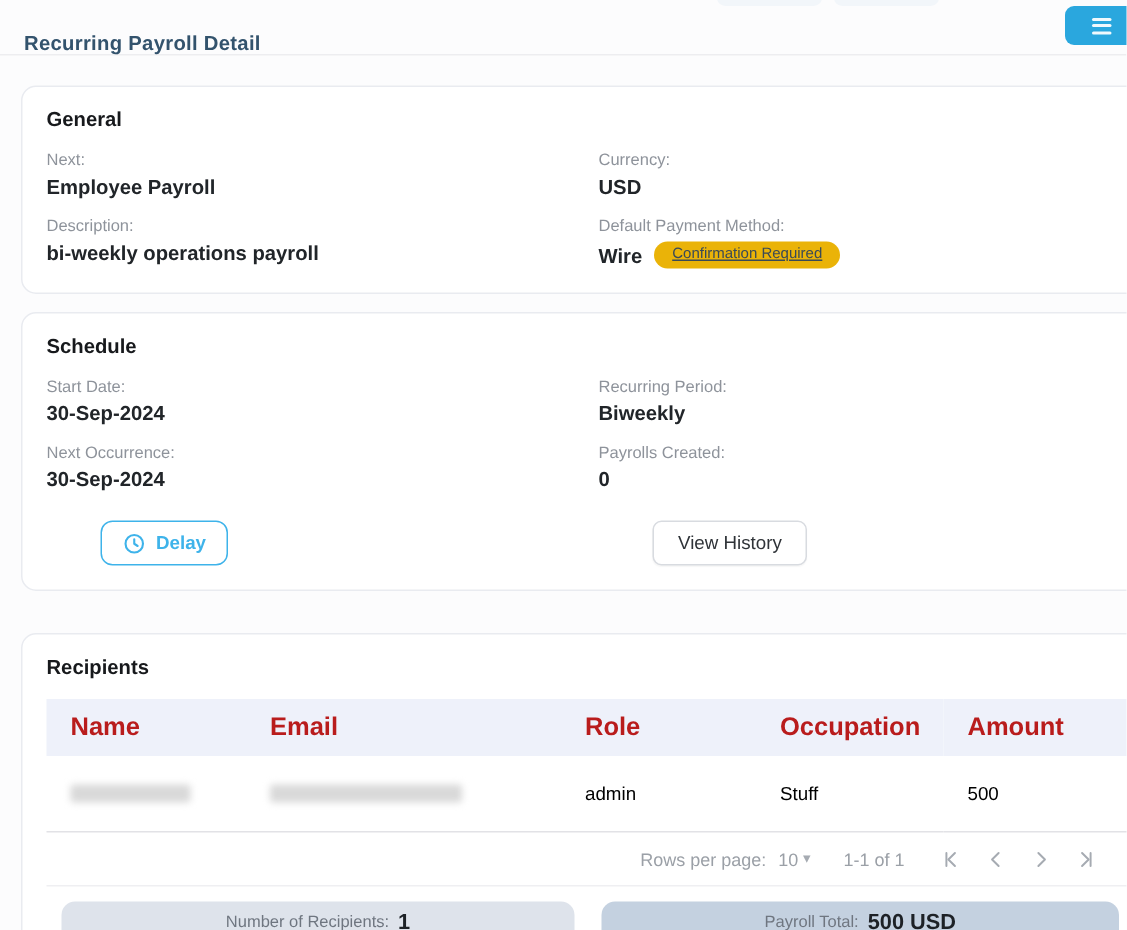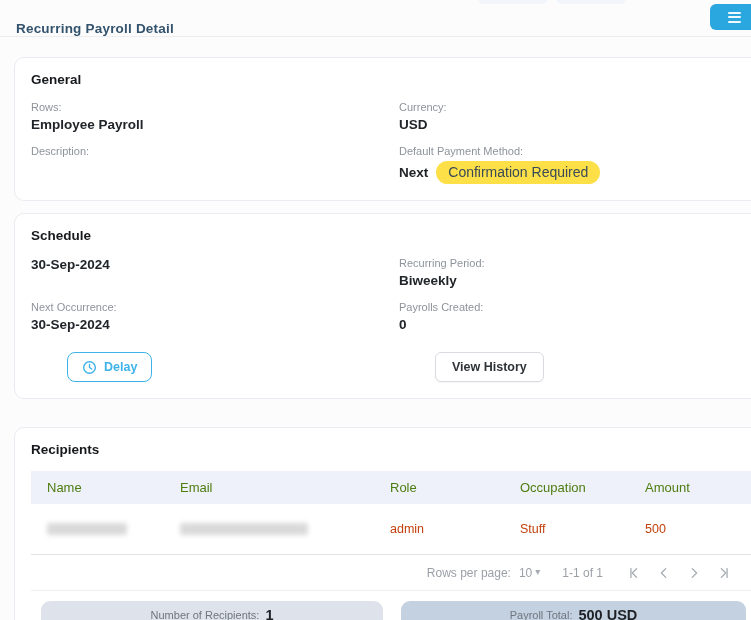--- a/index.html
+++ b/index.html
@@ -27,37 +27,37 @@
           margin-left:14px; width:776px; padding:14px 16px 16px; }
   .card-heading { margin:0 0 14px; font-size:13.5px; font-weight:700; color:#17191c; }
   .card-general { margin-top:20px; }
   .card-schedule { margin-top:12px; }
   .card-recipients { margin-top:28px; min-height:210px; }
 
   .grid2 { display:grid; grid-template-columns:368px 1fr; row-gap:13px; }
   .field .label { font-size:11px; color:#8e939b; margin-bottom:4px; }
   .field .value { font-size:13.5px; color:#212529; font-weight:600; }
   .value-row { display:flex; align-items:center; gap:8px; }
-  .badge { background:#fde047; color:#3a4a57; font-size:14px; font-weight:500;
-           padding:3px 12px 4px; border-radius:13px; white-space:nowrap; }
+  .badge { background:#eab308; color:#3a4a57; font-size:10px; font-weight:500;
+           padding:3px 12px 4px; border-radius:13px; white-space:nowrap;text-decoration:underline; }
 
   .btn-row { margin-top:7px;margin-left:36px; }
   .btn-delay { display:inline-flex; align-items:center; gap:7px; background:#fff;
                border:1px solid #3eb3ea; color:#3eb3ea; border-radius:8px; height:30px;
                padding:0 14px; font-size:12.5px; font-weight:600; cursor:pointer;
                font-family:inherit; }
   .btn-history { background:#fff; border:1px solid #d8dbe0; color:#2f3338; border-radius:6px;
-                 height:30px; padding:0 16px; font-size:12.5px; font-weight:700; cursor:pointer;
+                 height:30px; padding:0 16px; font-size:12.5px; font-weight:400; cursor:pointer;
                  box-shadow:0 1px 1px rgba(0,0,0,.04); font-family:inherit; }
 
   
   table { border-collapse:collapse; width:744px; margin-top:6px; table-layout:fixed; }
   thead tr { background:#eef1fa; }
-  th { text-align:left; font-weight:400; color:#4d7c0f; font-size:13px; padding:9px 16px; }
-  td { padding:18px 16px; font-size:12.5px; color:#c2410c; border-bottom:1px solid #e2e2e6; }
+  th { text-align:left; font-weight:700; color:#b91c1c; font-size:17px; padding:9px 16px; }
+  td { padding:18px 16px; font-size:12.5px; color:#000000; border-bottom:1px solid #e2e2e6; }
   .redact { height:12px; background:#d9d9d9; border-radius:2px; filter:blur(2.5px); }
   .redact-name { width:80px; }
   .redact-email { width:128px; }
 
   
   .pager { height:36px; width:760px; display:flex; align-items:center; justify-content:flex-end;
            padding-right:52px; font-size:12px; color:#9ba0a7; border-bottom:1px solid #efeff2; }
   .pager .rpp-label { margin-right:8px; }
   .rpp-select { display:inline-flex; align-items:flex-start; gap:3px; cursor:pointer; color:#9ba0a7; }
   .rpp-caret { font-size:10px; color:#a6abb2; }
@@ -88,44 +88,46 @@
         <span class="bar"></span>
         <span class="bar"></span>
     </span>
   </button>
 </div>
 
 <section class="card card-general">
   <h2 class="card-heading">General</h2>
   <div class="grid2">
     <div class="field">
-      <div class="label">Rows:</div>
+      <div class="label">Next:</div>
       <div class="value">Employee Payroll</div>
     </div>
     <div class="field">
       <div class="label">Currency:</div>
       <div class="value">USD</div>
     </div>
     <div class="field">
       <div class="label">Description:</div>
+      <div class="value">bi-weekly operations payroll</div>
     </div>
     <div class="field">
       <div class="label">Default Payment Method:</div>
       <div class="value value-row">
-        <span>Next</span>
+        <span>Wire</span>
         <span class="badge">Confirmation Required</span>
       </div>
     </div>
   </div>
 </section>
 
 <section class="card card-schedule">
   <h2 class="card-heading">Schedule</h2>
   <div class="grid2">
     <div class="field">
+      <div class="label">Start Date:</div>
       <div class="value">30-Sep-2024</div>
     </div>
     <div class="field">
       <div class="label">Recurring Period:</div>
       <div class="value">Biweekly</div>
     </div>
     <div class="field">
       <div class="label">Next Occurrence:</div>
       <div class="value">30-Sep-2024</div>
     </div>

